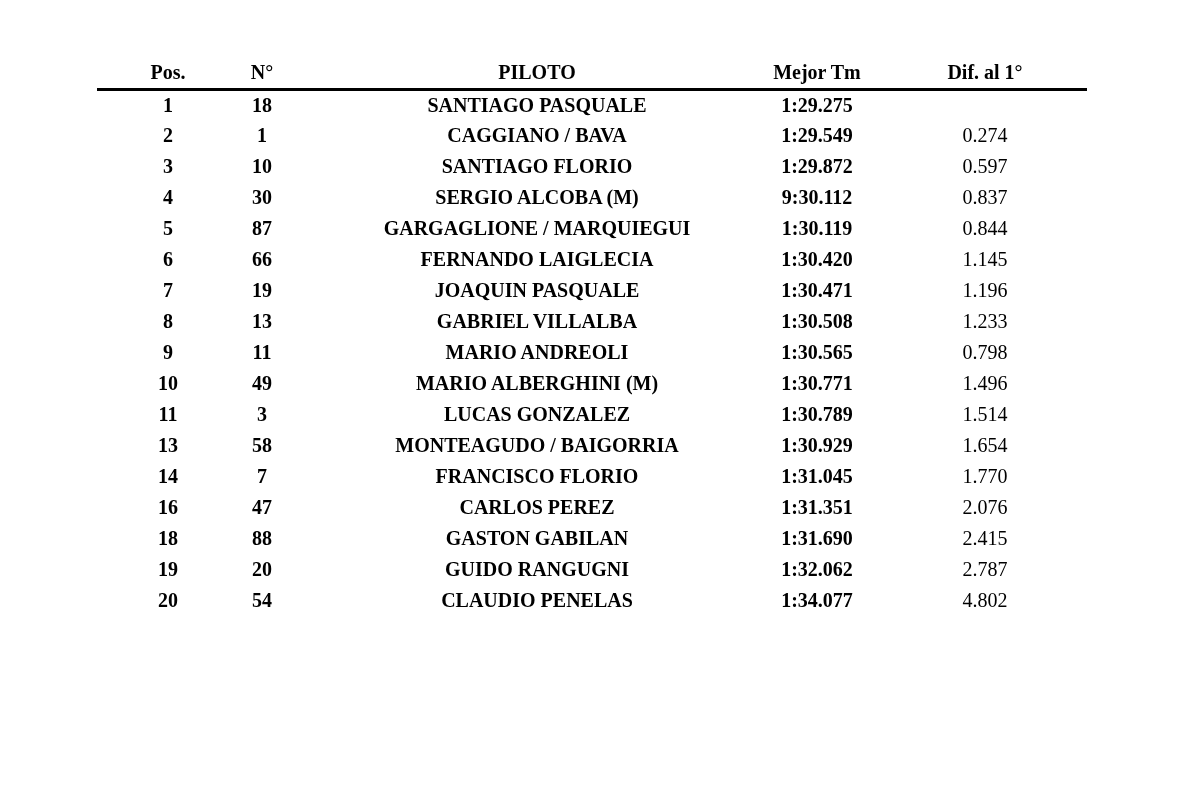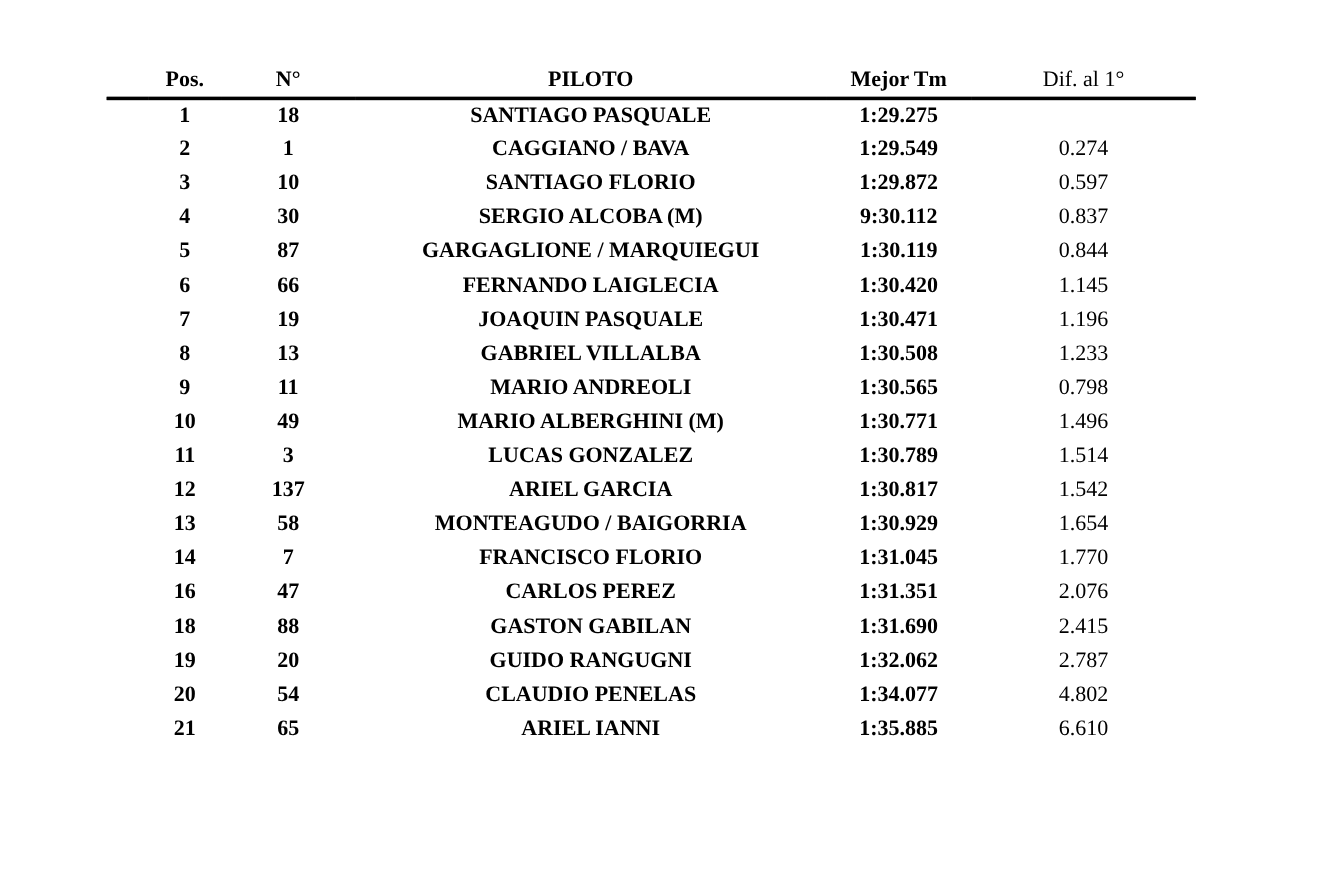--- a/index.html
+++ b/index.html
@@ -31,21 +31,21 @@
   th {
     font-size: 20px;
     font-weight: bold;
     text-align: center;
     vertical-align: middle;
     height: 32px;
     white-space: nowrap;
     overflow: visible;
   }
   th.dif-h {
-    font-weight: normal;
+    font-weight: bold;
   }
   td {
     font-size: 20px;
     font-weight: bold;
     text-align: center;
     vertical-align: middle;
     height: 31px;
     white-space: nowrap;
     overflow: visible;
   }
@@ -161,28 +161,20 @@
         <tr>
         <td></td>
         <td>11</td>
         <td>3</td>
         <td>LUCAS GONZALEZ</td>
         <td>1:30.789</td>
         <td class="dif">1.514</td>
       </tr>
         <tr>
         <td></td>
-        <td>12</td>
-        <td>137</td>
-        <td>ARIEL GARCIA</td>
-        <td>1:30.817</td>
-        <td class="dif">1.542</td>
-      </tr>
-        <tr>
-        <td></td>
         <td>13</td>
         <td>58</td>
         <td>MONTEAGUDO / BAIGORRIA</td>
         <td>1:30.929</td>
         <td class="dif">1.654</td>
       </tr>
         <tr>
         <td></td>
         <td>14</td>
         <td>7</td>
@@ -215,23 +207,15 @@
         <td class="dif">2.787</td>
       </tr>
         <tr>
         <td></td>
         <td>20</td>
         <td>54</td>
         <td>CLAUDIO PENELAS</td>
         <td>1:34.077</td>
         <td class="dif">4.802</td>
       </tr>
-        <tr>
-        <td></td>
-        <td>21</td>
-        <td>65</td>
-        <td>ARIEL IANNI</td>
-        <td>1:35.885</td>
-        <td class="dif">6.610</td>
-      </tr>
       </tbody>
   </table>
 </div>
 
 </body></html>

